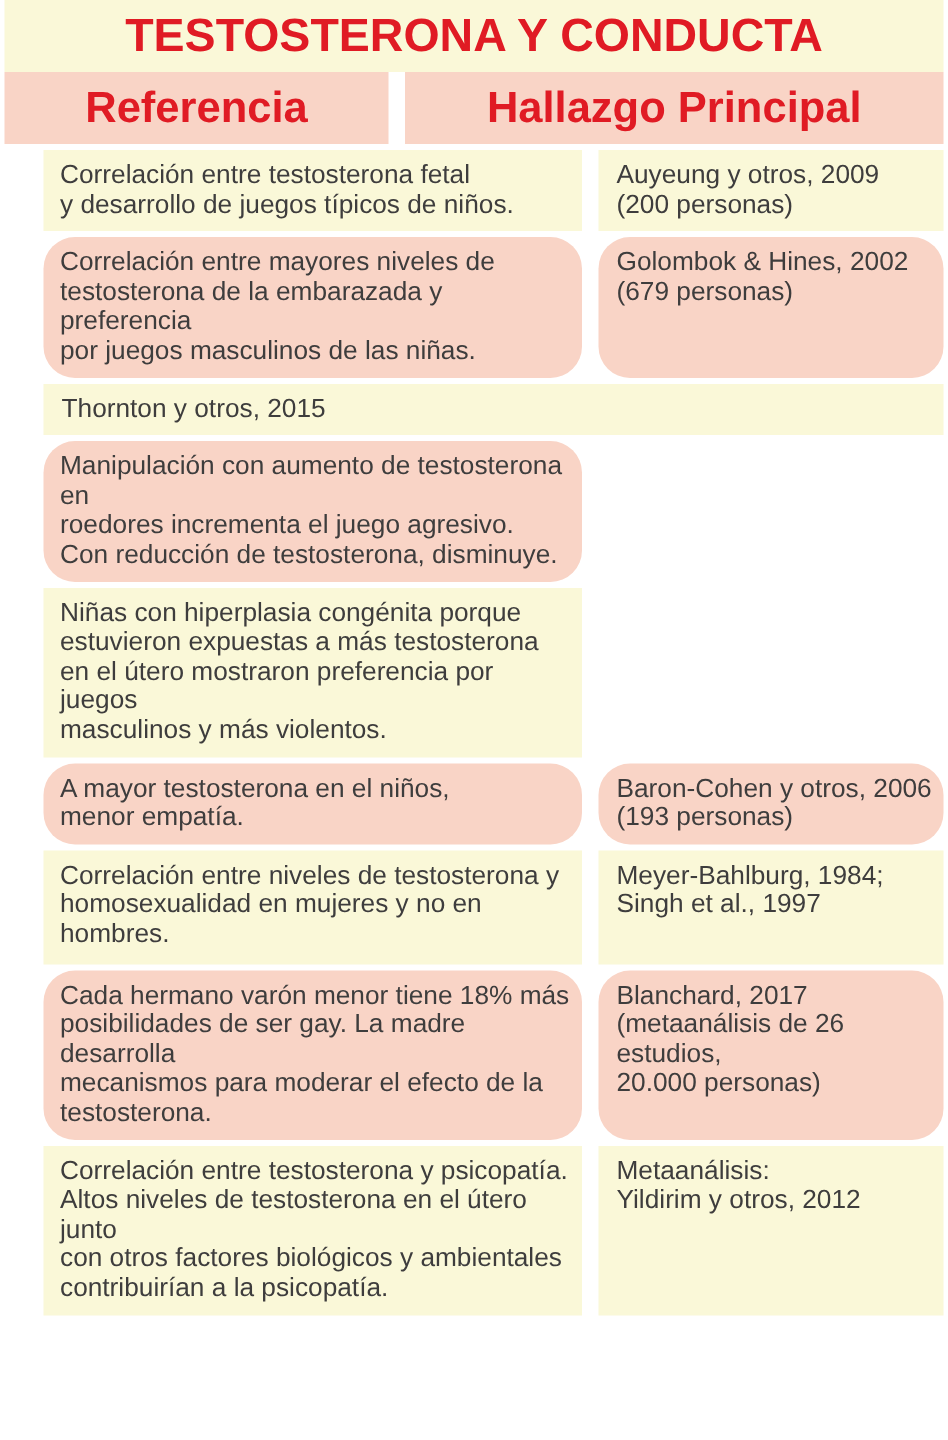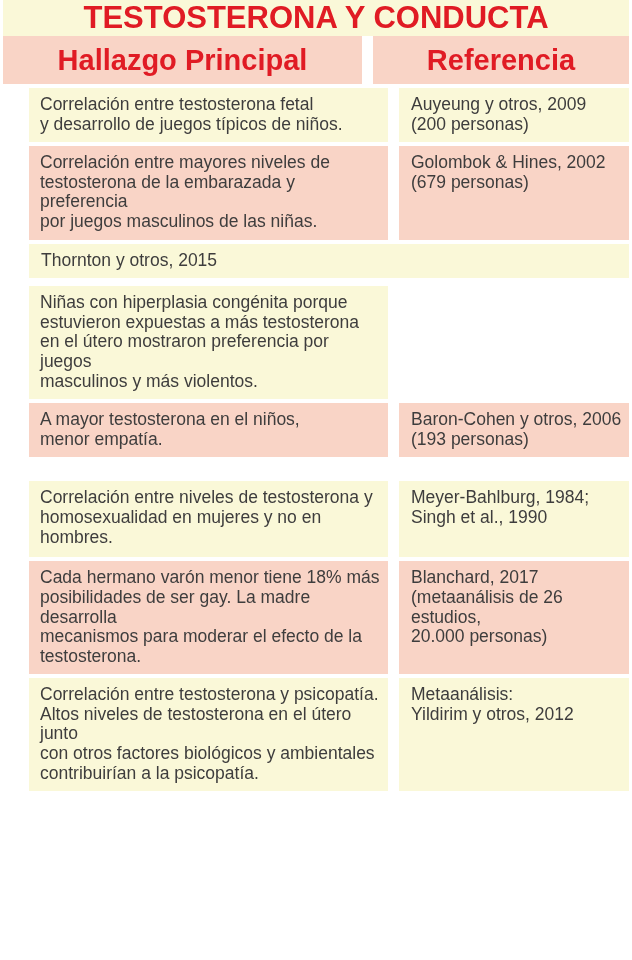--- a/index.html
+++ b/index.html
@@ -15,21 +15,21 @@
   }
   .page {
     box-sizing: border-box;
     width: 632px;
     height: 960px;
     background: #ffffff;
     padding: 0 3px;
   }
   .title-band {
     background: var(--cream, #FAF8D8);
-    height: 36px;
+    height: 48px;
     display: flex;
     align-items: center;
     justify-content: center;
   }
   .title-band h1 {
     margin: 0;
     font-size: 31px;
     font-weight: bold;
     letter-spacing: 0px;
     color: var(--red, #E01B24);
@@ -61,74 +61,77 @@
     box-sizing: border-box;
     color: var(--text, #3E3D3D);
     font-size: 17.5px;
     line-height: 1.12;
     white-space: pre-line;
     padding: 7px 6px 8px 11px;
   }
   .cell.left  { width: 359px; flex: none; }
   .cell.right { flex: 1; padding-left: 12px; }
   .data-row.cream .cell { background: var(--cream, #FAF8D8); }
-  .data-row.pink  .cell { background: var(--pink, #F9D4C6); }
+  .data-row.pink  .cell { background: var(--pink, #F9D4C6); border-radius: 21px; }
   
-  .data-row:nth-child(7) .cell { min-height: 76px; margin-top: 20px; }
+  .data-row:nth-child(7) .cell { min-height: 76px; }
   .data-row:nth-child(6) .cell { min-height: 54px; }
 </style>
 </head>
 <body>
 
 <div class="page">
   <div class="title-band">
     <h1>TESTOSTERONA Y CONDUCTA</h1>
   </div>
 
   <div class="header-row">
+    <div class="header-cell right">Referencia</div>
     <div class="header-cell left">Hallazgo Principal</div>
-    <div class="header-cell right">Referencia</div>
   </div>
 
   <div class="rows" id="rows">
       <div class="data-row cream">
         <div class="cell left">Correlación entre testosterona fetal
 y desarrollo de juegos típicos de niños.</div>
         <div class="cell right">Auyeung y otros, 2009
 (200 personas)</div>
       </div>
       <div class="data-row pink">
         <div class="cell left">Correlación entre mayores niveles de
 testosterona de la embarazada y preferencia
 por juegos masculinos de las niñas.</div>
         <div class="cell right">Golombok &amp; Hines, 2002
 (679 personas)</div>
       </div>
       <div class="data-row cream">
         <div class="cell right">Thornton y otros, 2015</div>
       </div>
       <div class="data-row pink">
+        <div class="cell left">Manipulación con aumento de testosterona en
+roedores incrementa el juego agresivo.
+Con reducción de testosterona, disminuye.</div>
       </div>
       <div class="data-row cream">
         <div class="cell left">Niñas con hiperplasia congénita porque
 estuvieron expuestas a más testosterona
 en el útero mostraron preferencia por juegos
 masculinos y más violentos.</div>
       </div>
       <div class="data-row pink">
         <div class="cell left">A mayor testosterona en el niños,
 menor empatía.</div>
         <div class="cell right">Baron-Cohen y otros, 2006
 (193 personas)</div>
       </div>
       <div class="data-row cream">
         <div class="cell left">Correlación entre niveles de testosterona y
 homosexualidad en mujeres y no en hombres.</div>
         <div class="cell right">Meyer-Bahlburg, 1984;
-Singh et al., 1990</div>
+Singh et al., 1997</div>
       </div>
       <div class="data-row pink">
         <div class="cell left">Cada hermano varón menor tiene 18% más
 posibilidades de ser gay. La madre desarrolla
 mecanismos para moderar el efecto de la
 testosterona.</div>
         <div class="cell right">Blanchard, 2017
 (metaanálisis de 26 estudios,
 20.000 personas)</div>
       </div>

